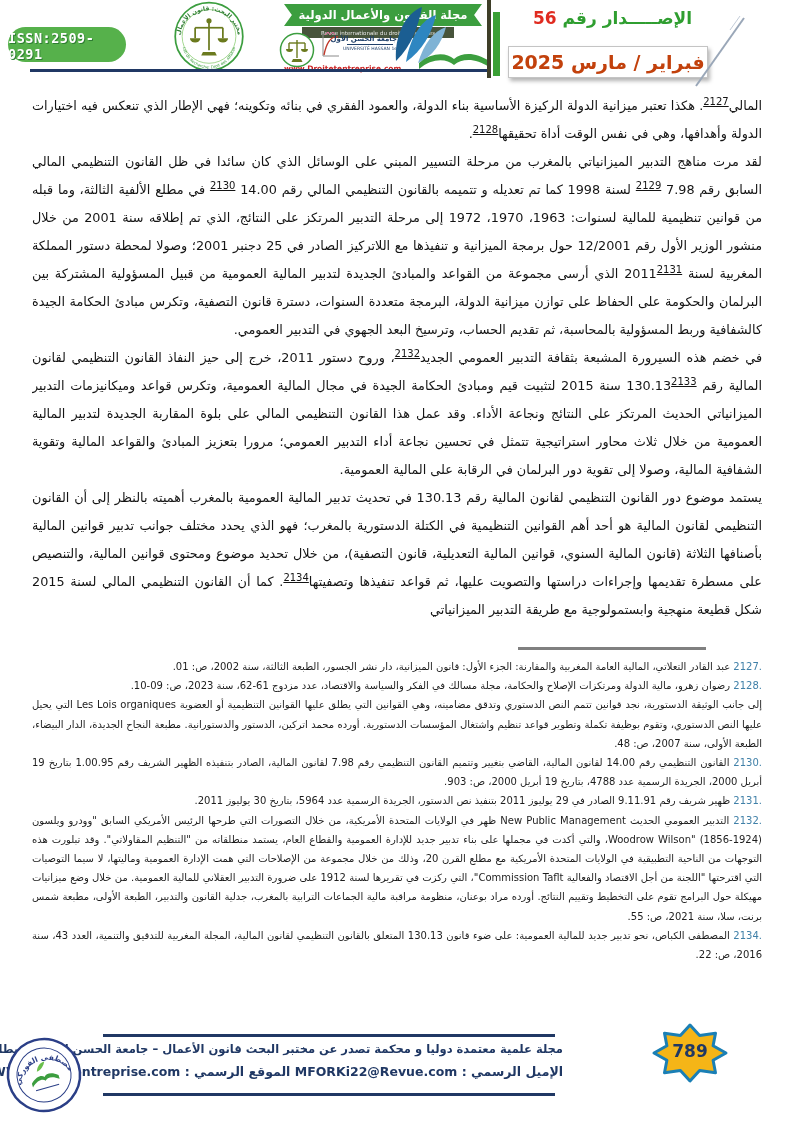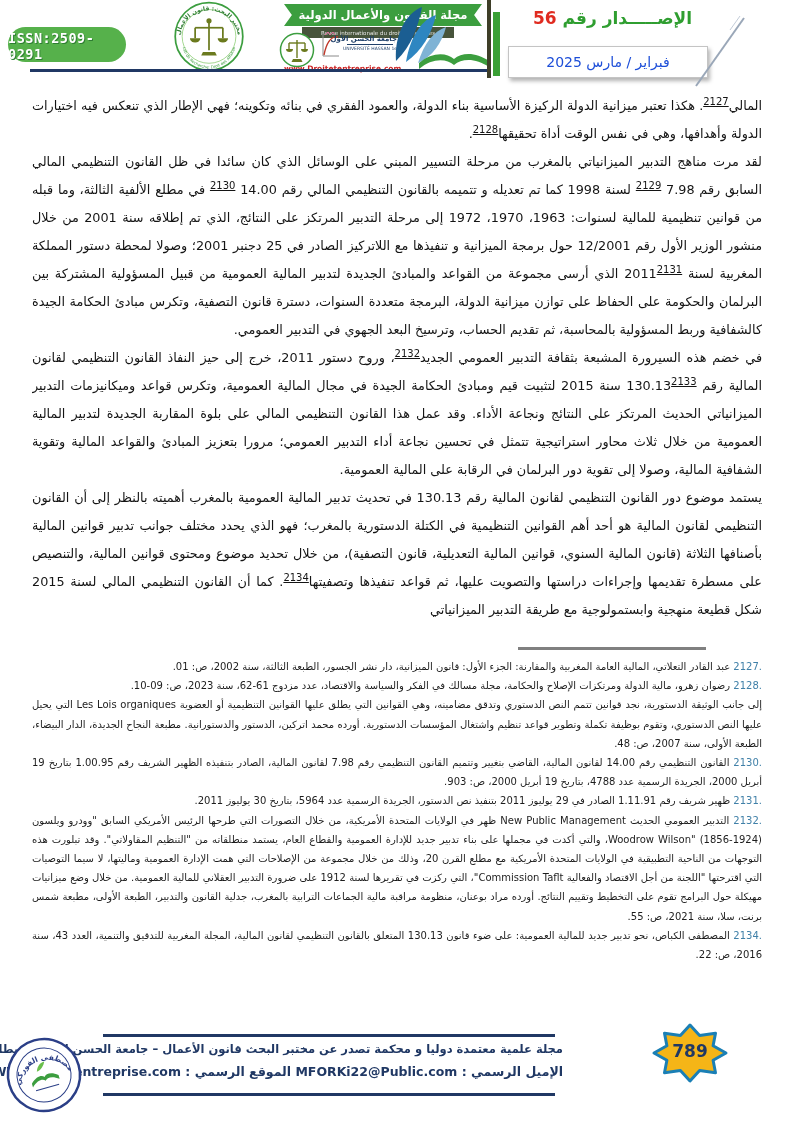--- a/index.html
+++ b/index.html
@@ -35,21 +35,21 @@
 
   .hdr-rule { left:30px; top:69px; width:458px; height:3px; background:#203864; }
   .vbar-dark { left:487px; top:0px; width:4px; height:78px; background:#3e3e28; }
   .vbar-green { left:493px; top:12px; width:7px; height:64px; background:#3aa035; }
 
   .issue-line { left:505px; top:8px; width:215px; text-align:center; direction:rtl;
     font-size:17px; font-weight:bold; color:#2f9e30; white-space:nowrap; }
   .issue-line .num { color:#e02b20; }
   .date-box { left:508px; top:46px; width:200px; height:32px; background:#fff; border:1px solid #c4c4c4;
     box-shadow:2px 3px 4px rgba(0,0,0,.3); display:flex; align-items:center; justify-content:center; }
-  .date-box span { color:#1d4ed8; font-weight:normal; font-size:14px; direction:rtl; white-space:nowrap; }
+  .date-box span { color:#c2410c; font-weight:bold; font-size:19px; direction:rtl; white-space:nowrap; }
   .pen-line { left:688px; top:14px; width:62px; height:78px; }
 
   
   .body-text { left:32px; top:92px; width:730px; height:552px; overflow:hidden;
     direction:rtl; text-align:justify; font-size:12.8px; line-height:28px; color:#141414; }
   .para { margin:0; }
   .body-text sup { font-size:10px; line-height:0; vertical-align:5px;text-decoration:underline; }
 
   
   .fn-sep { right:88px; top:647px; width:188px; height:3px; background:#808080; }
@@ -167,30 +167,30 @@
     <div class="para"><span>في خضم هذه السيرورة المشبعة بثقافة التدبير العمومي الجديد</span><sup>2132</sup><span>، وروح دستور 2011، خرج إلى حيز النفاذ القانون التنظيمي لقانون المالية رقم 130.13</span><sup>2133</sup><span> سنة 2015 لتثبيت قيم ومبادئ الحكامة الجيدة في مجال المالية العمومية، وتكرس قواعد وميكانيزمات التدبير الميزانياتي الحديث المرتكز على النتائج ونجاعة الأداء. وقد عمل هذا القانون التنظيمي المالي على بلوة المقاربة الجديدة لتدبير المالية العمومية من خلال ثلاث محاور استراتيجية تتمثل في تحسين نجاعة أداء التدبير العمومي؛ مرورا بتعزيز المبادئ والقواعد المالية وتقوية الشفافية المالية، وصولا إلى تقوية دور البرلمان في الرقابة على المالية العمومية.</span></div>
     <div class="para"><span>يستمد موضوع دور القانون التنظيمي لقانون المالية رقم 130.13 في تحديث تدبير المالية العمومية بالمغرب أهميته بالنظر إلى أن القانون التنظيمي لقانون المالية هو أحد أهم القوانين التنظيمية في الكتلة الدستورية بالمغرب؛ فهو الذي يحدد مختلف جوانب تدبير قوانين المالية بأصنافها الثلاثة (قانون المالية السنوي، قوانين المالية التعديلية، قانون التصفية)، من خلال تحديد موضوع ومحتوى قوانين المالية، والتنصيص على مسطرة تقديمها وإجراءات دراستها والتصويت عليها، ثم قواعد تنفيذها وتصفيتها</span><sup>2134</sup><span>. كما أن القانون التنظيمي المالي لسنة 2015 شكل قطيعة منهجية وابستمولوجية مع طريقة التدبير الميزانياتي</span></div>
   </div>
 
 <div class="abs fn-sep"></div>
 <div class="abs footnotes">
     <div class="footnote"><span class="fn-num" dir="ltr">2127.</span> <span>عبد القادر التعلاتي، المالية العامة المغربية والمقارنة: الجزء الأول: قانون الميزانية، دار نشر الجسور، الطبعة الثالثة، سنة 2002، ص: 01.</span></div>
     <div class="footnote"><span class="fn-num" dir="ltr">2128.</span> <span>رضوان زهرو، مالية الدولة ومرتكزات الإصلاح والحكامة، مجلة مسالك في الفكر والسياسة والاقتصاد، عدد مزدوج 61-62، سنة 2023، ص: 09-10.</span></div>
     <div class="footnote"><span>إلى جانب الوثيقة الدستورية، نجد قوانين تتمم النص الدستوري وتدقق مضامينه، وهي القوانين التي يطلق عليها القوانين التنظيمية أو العضوية Les Lois organiques التي يحيل عليها النص الدستوري، وتقوم بوظيفة تكملة وتطوير قواعد تنظيم واشتغال المؤسسات الدستورية. أورده محمد اتركين، الدستور والدستورانية. مطبعة النجاح الجديدة، الدار البيضاء، الطبعة الأولى، سنة 2007، ص: 48.</span></div>
     <div class="footnote"><span class="fn-num" dir="ltr">2130.</span> <span>القانون التنظيمي رقم 14.00 لقانون المالية، القاضي بتغيير وتتميم القانون التنظيمي رقم 7.98 لقانون المالية، الصادر بتنفيذه الظهير الشريف رقم 1.00.95 بتاريخ 19 أبريل 2000، الجريدة الرسمية عدد 4788، بتاريخ 19 أبريل 2000، ص: 903.</span></div>
-    <div class="footnote"><span class="fn-num" dir="ltr">2131.</span> <span>ظهير شريف رقم 1.11.91 الصادر في 29 يوليوز 2011 بتنفيذ نص الدستور، الجريدة الرسمية عدد 5964، بتاريخ 30 يوليوز 2011.</span></div>
+    <div class="footnote"><span class="fn-num" dir="ltr">2131.</span> <span>ظهير شريف رقم 9.11.91 الصادر في 29 يوليوز 2011 بتنفيذ نص الدستور، الجريدة الرسمية عدد 5964، بتاريخ 30 يوليوز 2011.</span></div>
     <div class="footnote"><span class="fn-num" dir="ltr">2132.</span> <span>التدبير العمومي الحديث New Public Management ظهر في الولايات المتحدة الأمريكية، من خلال التصورات التي طرحها الرئيس الأمريكي السابق "وودرو ويلسون Woodrow Wilson" (1856-1924)، والتي أكدت في مجملها على بناء تدبير جديد للإدارة العمومية والقطاع العام، يستمد منطلقاته من "التنظيم المقاولاتي". وقد تبلورت هذه التوجهات من الناحية التطبيقية في الولايات المتحدة الأمريكية مع مطلع القرن 20، وذلك من خلال مجموعة من الإصلاحات التي همت الإدارة العمومية وماليتها، لا سيما التوصيات التي اقترحتها "اللجنة من أجل الاقتصاد والفعالية Commission Taflt"، التي ركزت في تقريرها لسنة 1912 على ضرورة التدبير العقلاني للمالية العمومية. من خلال وضع ميزانيات مهيكلة حول البرامج تقوم على التخطيط وتقييم النتائج. أورده مراد بوعنان، منظومة مراقبة مالية الجماعات الترابية بالمغرب، جدلية القانون والتدبير، الطبعة الأولى، مطبعة شمس برنت، سلا، سنة 2021، ص: 55.</span></div>
     <div class="footnote"><span class="fn-num" dir="ltr">2134.</span> <span>المصطفى الكباص، نحو تدبير جديد للمالية العمومية: على ضوء قانون 130.13 المتعلق بالقانون التنظيمي لقانون المالية، المجلة المغربية للتدقيق والتنمية، العدد 43، سنة 2016، ص: 22.</span></div>
   </div>
 
 <div class="abs ftr-rule-top"></div>
 <div class="abs ftr-line1">مجلة علمية معتمدة  دوليا و محكمة تصدر عن مختبر البحث قانون الأعمال – جامعة الحسن الأول – سطات – المغرب</div>
 <div class="abs ftr-line2">
   <span>الإميل الرسمي :</span>
-  <span class="latin">MFORKi22@Public.com</span>
+  <span class="latin">MFORKi22@Revue.com</span>
   <span>الموقع الرسمي :</span>
   <span class="latin">WWW.Droitetentreprise.com</span>
 </div>
 <div class="abs ftr-rule-bot"></div>
 
 <svg class="abs page-star" viewBox="-2 -2 80 62">
   <polygon points="74,29 61.1,36.3 63.5,48.8 47.6,46.6 38,57 28.4,46.6 12.5,48.8 14.9,36.3 2,29 14.9,21.7 12.5,9.2 28.4,11.4 38,1 47.6,11.4 63.5,9.2 61.1,21.7" fill="#f5b517" stroke="#1a7fb5" stroke-width="3" stroke-linejoin="round"></polygon>
   <text x="38" y="33" text-anchor="middle" font-size="17" font-weight="bold" fill="#203864">789</text>
 </svg>
 

